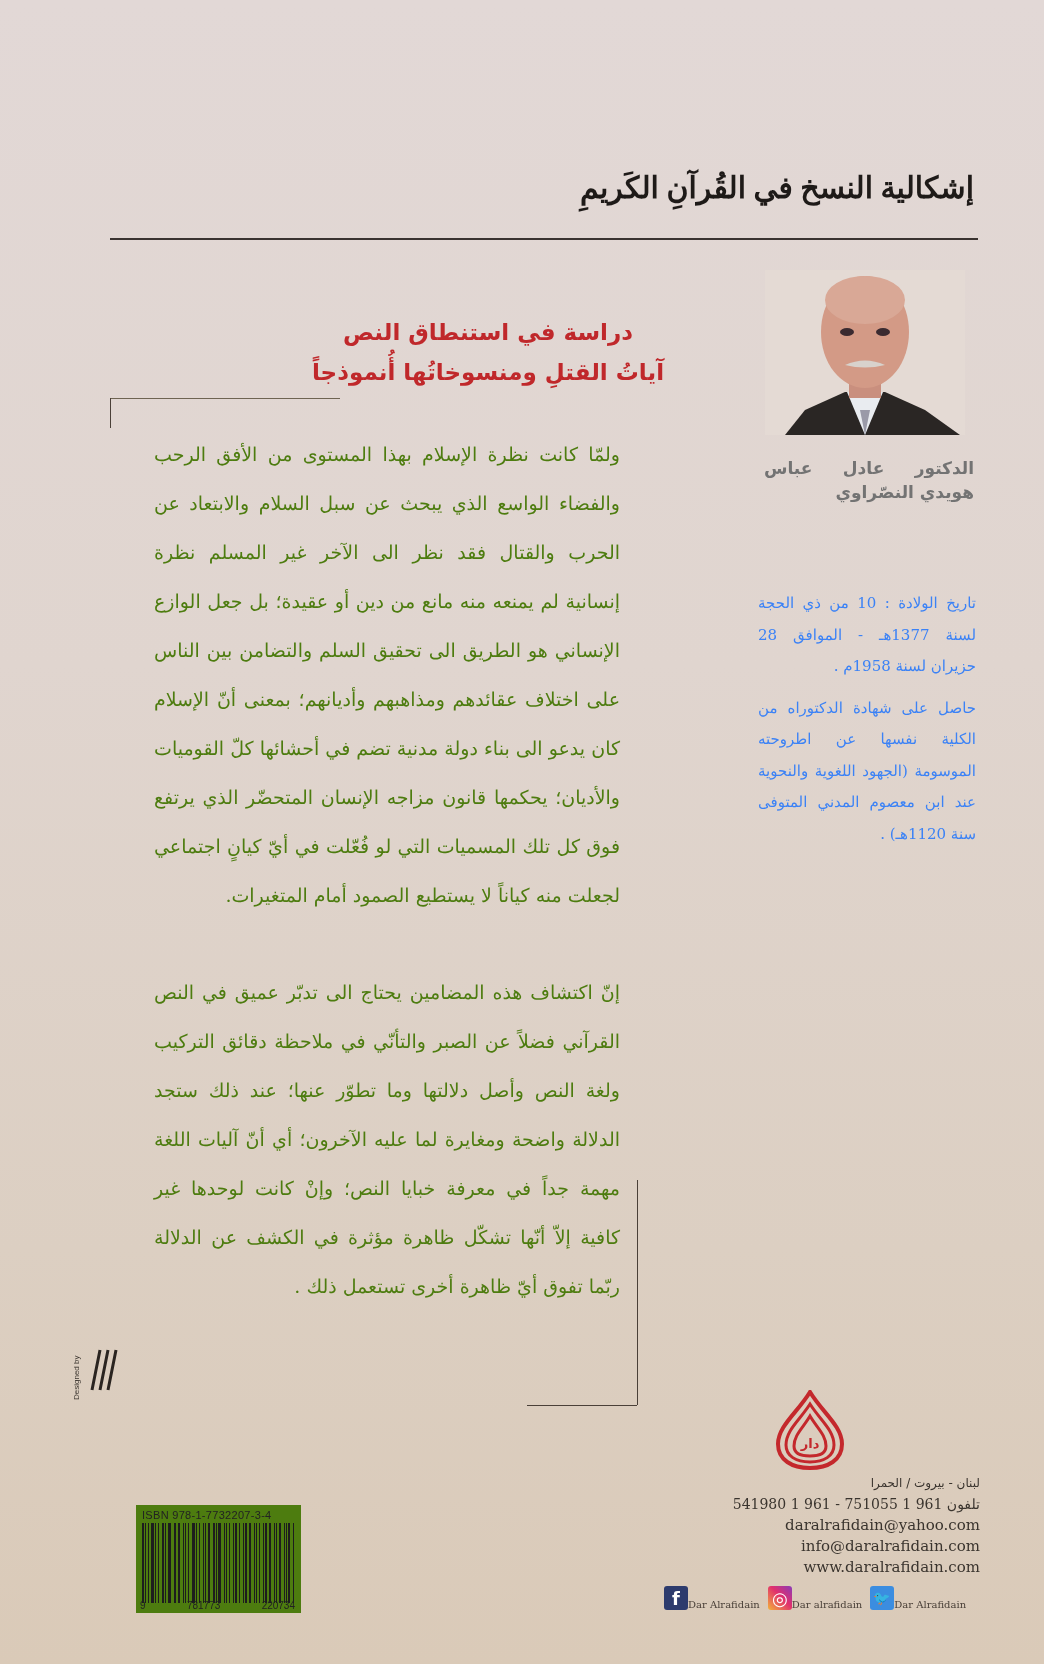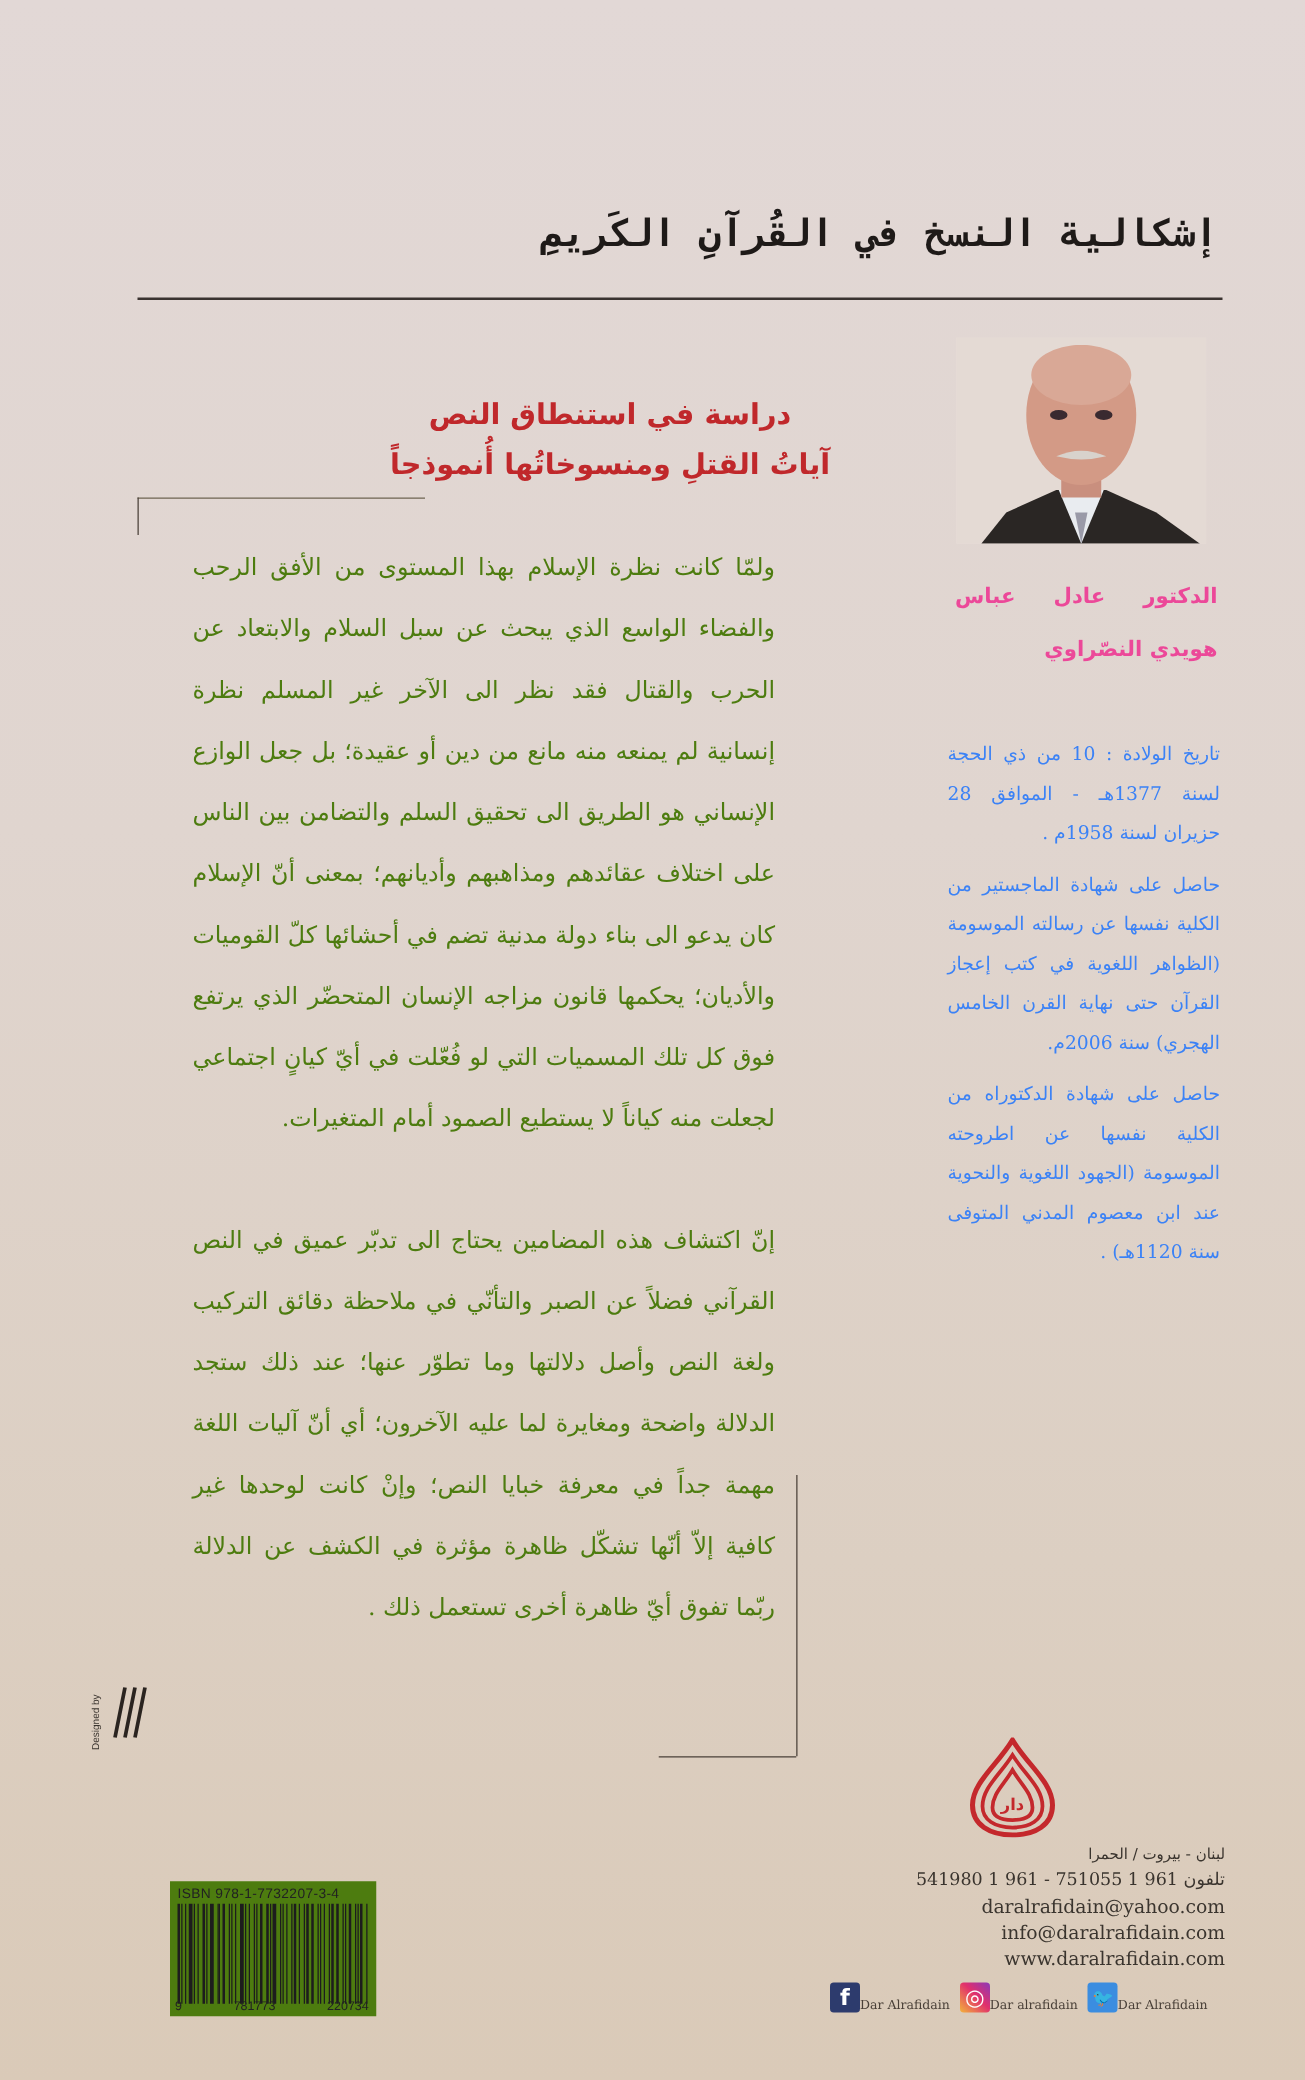--- a/index.html
+++ b/index.html
@@ -4,41 +4,41 @@
 <style>
   html, body { margin: 0; padding: 0; }
   body {
     width: 1044px; height: 1664px; position: relative; overflow: hidden;
     background: linear-gradient(180deg, #e2d8d6 0%, #e0d5cf 40%, #dccfc2 75%, #dacab8 100%);
     font-family: "DejaVu Serif", serif;
     color: #2a2420;
   }
   .abs { position: absolute; }
   .title {
-    right: 70px; top: 170px; font-family: Liberation Mono, monospace;
+    right: 70px; top: 170px; font-family: Liberation Serif, serif;
     font-weight: bold; font-size: 30px; color: #1e1a18; direction: rtl; white-space: nowrap;
   }
   .title-rule { left: 110px; width: 868px; top: 238px; height: 2px; background: #3a3330; }
   .subtitle {
     right: 326px; top: 312px; width: 460px; direction: rtl; text-align: center;
     font-family: "DejaVu Sans", sans-serif; font-weight: bold; font-size: 23px;
     color: #c0282b; line-height: 40px;
   }
   .bracket { left: 110px; top: 398px; width: 230px; height: 1px; background: #6e6452; }
   .bracket-v { left: 110px; top: 398px; width: 1px; height: 30px; background: #4a4038; }
   .bracket2 { left: 637px; top: 1180px; width: 1px; height: 225px; background: #4a4038; }
   .bracket2-h { left: 527px; top: 1405px; width: 110px; height: 1px; background: #4a4038; }
 
   .photo {
     left: 765px; top: 270px; width: 200px; height: 165px; overflow: hidden;
     background: #e6dcd6;
   }
   .author-name {
     right: 70px; top: 456px; width: 210px; direction: rtl; text-align: justify;
-    font-size: 17px; line-height: 43px; font-weight: bold; color: #ec4899;
+    font-size: 17px; line-height: 24px; font-weight: bold; color: #737373;
     font-family: "DejaVu Sans", sans-serif;
   }
   .bio {
     right: 68px; top: 588px; width: 218px; direction: rtl; text-align: justify;
     font-size: 15px; line-height: 31.5px; color: #3b82f6;
   }
   .bio p { margin: 0 0 10px 0; }
 
   .body-text {
     right: 424px; top: 430px; width: 556px; direction: rtl;
@@ -104,21 +104,20 @@
     <ellipse cx="82" cy="62" rx="7" ry="4" fill="#3a2a30"></ellipse>
     <ellipse cx="118" cy="62" rx="7" ry="4" fill="#3a2a30"></ellipse>
     <path d="M80 95 Q100 86 120 95 Q100 100 80 95 Z" fill="#d8d2cc"></path>
   </svg>
 </div>
 
 <div class="abs author-name">الدكتور عادل عباس هويدي النصّراوي</div>
 
 <div class="abs bio">
   <p>تاريخ الولادة : 10 من ذي الحجة لسنة 1377هـ - الموافق 28 حزيران لسنة 1958م .</p>
-  <p>حاصل على شهادة الماجستير من الكلية نفسها عن رسالته الموسومة (الظواهر اللغوية في كتب إعجاز القرآن حتى نهاية القرن الخامس الهجري) سنة 2006م.</p>
   <p>حاصل على شهادة الدكتوراه من الكلية نفسها عن اطروحته الموسومة (الجهود اللغوية والنحوية عند ابن معصوم المدني المتوفى سنة 1120هـ) .</p>
 </div>
 
 <div class="abs body-text">
   <p>ولمّا كانت نظرة الإسلام بهذا المستوى من الأفق الرحب والفضاء الواسع الذي يبحث عن سبل السلام والابتعاد عن الحرب والقتال فقد نظر الى الآخر غير المسلم نظرة إنسانية لم يمنعه منه مانع من دين أو عقيدة؛ بل جعل الوازع الإنساني هو الطريق الى تحقيق السلم والتضامن بين الناس على اختلاف عقائدهم ومذاهبهم وأديانهم؛ بمعنى أنّ الإسلام كان يدعو الى بناء دولة مدنية تضم في أحشائها كلّ القوميات والأديان؛ يحكمها قانون مزاجه الإنسان المتحضّر الذي يرتفع فوق كل تلك المسميات التي لو فُعّلت في أيّ كيانٍ اجتماعي لجعلت منه كياناً لا يستطيع الصمود أمام المتغيرات.</p>
   <p class="gap">إنّ اكتشاف هذه المضامين يحتاج الى تدبّر عميق في النص القرآني فضلاً عن الصبر والتأنّي في ملاحظة دقائق التركيب ولغة النص وأصل دلالتها وما تطوّر عنها؛ عند ذلك ستجد الدلالة واضحة ومغايرة لما عليه الآخرون؛ أي أنّ آليات اللغة مهمة جداً في معرفة خبايا النص؛ وإنْ كانت لوحدها غير كافية إلاّ أنّها تشكّل ظاهرة مؤثرة في الكشف عن الدلالة ربّما تفوق أيّ ظاهرة أخرى تستعمل ذلك .</p>
 </div>
 
 <div class="abs logo">
   <svg width="80" height="80" viewBox="0 0 80 80">

